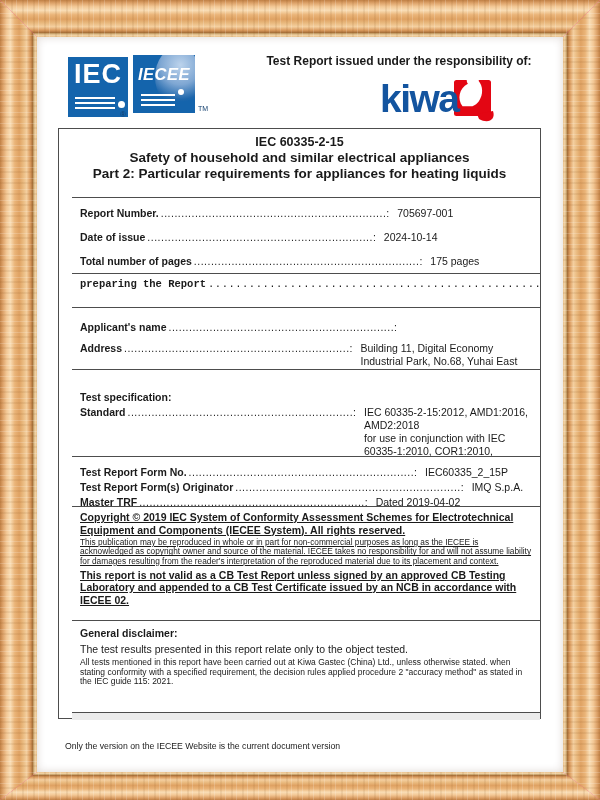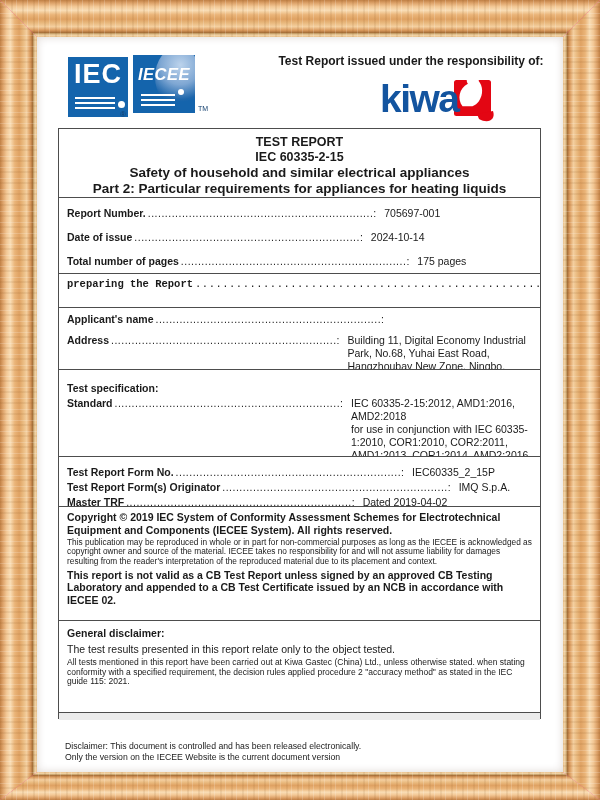--- a/index.html
+++ b/index.html
@@ -51,38 +51,38 @@
   .reg-mark{position:absolute;left:120px;top:110px;font-size:8px;color:#123f6e;}
   .iecee-box{position:absolute;left:133px;top:55px;width:62px;height:58px;background:#1464ac;overflow:hidden;}
   .iecee-blob{position:absolute;right:-6px;top:-8px;width:46px;height:60px;border-radius:50%;
      background:radial-gradient(circle at 55% 30%, #bcd3ec 0%, #7fa7d3 40%, rgba(60,110,170,.25) 70%, rgba(20,100,172,0) 75%);}
   .iecee-text{position:absolute;left:3px;top:10px;width:56px;text-align:center;color:#fff;
               font-weight:bold;font-style:italic;font-size:16.5px;letter-spacing:.5px;}
   .iecee-bars{position:absolute;left:8px;bottom:7px;}
   .iecee-bar{width:34px;height:2.5px;background:#fff;margin-top:2.5px;}
   .iecee-dot{left:45px;bottom:18px;width:6px;height:6px;}
   .tm-mark{position:absolute;left:198px;top:105px;font-size:7px;color:#123f6e;}
-  .issued{position:absolute;left:256px;top:54px;width:310px;text-align:center;
+  .issued{position:absolute;left:244px;top:54px;width:310px;text-align:center;
           font-weight:bold;font-size:12px;}
   .kiwa{position:absolute;left:382px;top:68px;}
 
   
   .box{position:absolute;left:58px;top:128px;width:483px;height:591px;
        border:1px solid #4d4d4d;box-sizing:border-box;font-size:10.5px;background:#fff;}
   .sec{box-sizing:border-box;overflow:hidden;padding:0 8px;}
-  .sec + .sec{border-top:1px solid #4d4d4d;}
+  .sec + .sec{border-top:1px solid #4d4d4d;margin-left:13px;}
   .sec-title{height:68px;text-align:center;font-weight:bold;padding-top:6px;}
   .t-sm{font-size:12.5px;line-height:15px;}
   .t-lg{font-size:13.5px;line-height:16px;}
   .sec-info{height:76px;padding-top:9px;}
   .sec-lab{height:34px;padding-top:4px;}
-  .sec-app{height:62px;padding-top:5px;}
-  .sec-spec{height:87px;padding-top:12px;}
+  .sec-app{height:62px;padding-top:13px;}
+  .sec-spec{height:87px;padding-top:21px;}
   .sec-trf{height:50px;padding-top:9px;}
-  .sec-copy{height:114px;padding-top:4px;}
+  .sec-copy{height:114px;padding-top:4px;text-decoration:underline;}
   .sec-gen{height:92px;padding-top:3px;}
   .sec-empty{height:8px;background:#ececec;}
 
   .row{display:flex;line-height:13px;}
   .mb11{margin-bottom:11px;} .mb8{margin-bottom:8px;} .mb2{margin-bottom:2px;}
   .lbl{flex:0 0 172px;display:flex;font-weight:bold;white-space:nowrap;}
   .lead{flex:1 1 auto;overflow:hidden;font-weight:400;margin-left:2px;}
   .lead::after{content:"..................................................................";letter-spacing:.5px;}
   .colon{font-weight:400;}
   .val{flex:1;margin-left:8px;line-height:13px;}
@@ -137,21 +137,20 @@
   <svg class="kiwa" width="118" height="58" viewBox="0 0 118 58" style="overflow:visible">
     <rect x="72" y="12" width="37" height="36" rx="2.5" fill="#E30613"></rect>
     <path d="M111 43 C114 52 106 56 97 51 L95 46 Z" fill="#E30613"></path>
     <path d="M92 3 c4 0 6.5 2.6 6.5 5.6 c0 1.8 -0.8 3.2 -2 4.2 c4.6 5.4 5 13.8 0.4 20.4 c-1.6 2.2 -3.8 4 -6.4 5 l-10 0 c-5.4 -7 -3.6 -17.6 5.4 -22.4 c-0.8 -1 -1.2 -2.2 -1.2 -3.4 c0 -3.4 3 -5.4 7.3 -5.4 z" fill="#ffffff"></path>
     <text x="-2" y="44" font-family="Liberation Sans, sans-serif" font-weight="bold" font-size="39" letter-spacing="-1.5" fill="#13549F">kiwa</text>
   </svg>
 
   <div class="box">
 
     <div class="sec sec-title">
-      <div class="t-sm">TEST REPORT</div>
       <div class="t-sm">IEC 60335-2-15</div>
       <div class="t-lg">Safety of household and similar electrical appliances</div>
       <div class="t-lg">Part 2: Particular requirements for appliances for heating liquids</div>
     </div>
 
     <div class="sec sec-info">
       <div class="row mb11">
         <span class="lbl">
             <span>Report Number.</span>
             <span class="lead"></span>
@@ -260,17 +259,16 @@
     <div class="sec sec-gen">
       <div class="heading mt3">General disclaimer:</div>
       <div class="n mt3">The test results presented in this report relate only to the object tested.</div>
       <div class="fine2">All tests mentioned in this report have been carried out at Kiwa Gastec (China) Ltd., unless otherwise stated. when stating conformity with a specified requirement, the decision rules applied procedure 2 "accuracy method" as stated in the IEC guide 115: 2021.</div>
     </div>
 
     <div class="sec sec-empty"></div>
   </div>
 
   <div class="footer-note">
-    <div>Disclaimer: This document is controlled and has been released electronically.</div>
     <div>Only the version on the IECEE Website is the current document version</div>
   </div>
 
 </div>
 
 </body></html>

